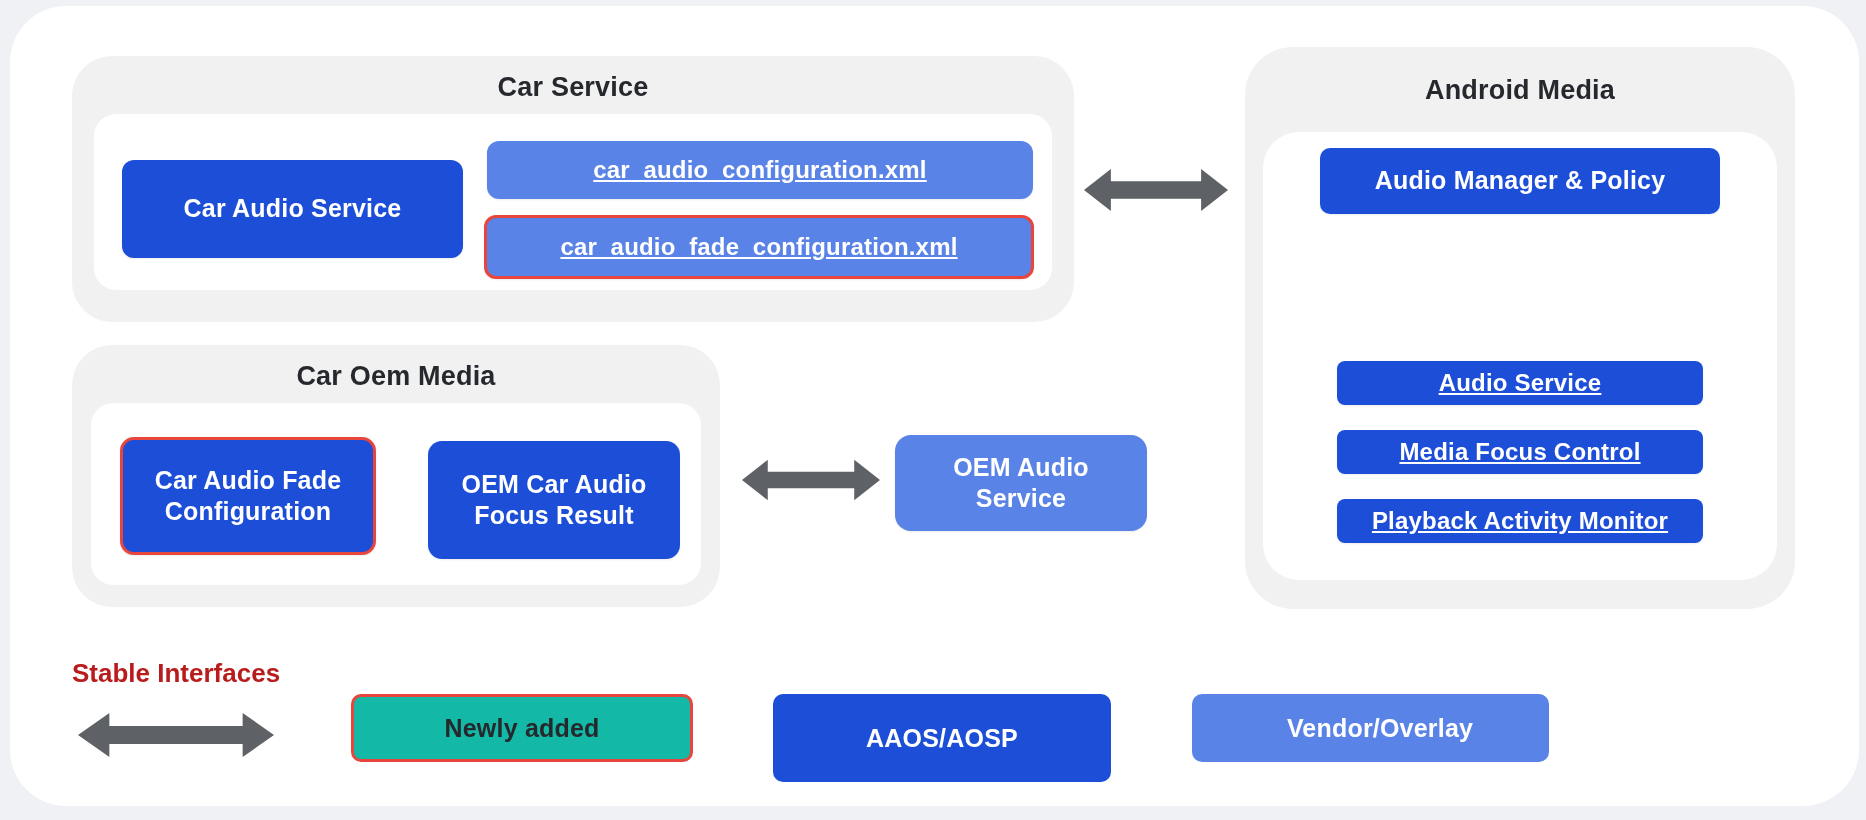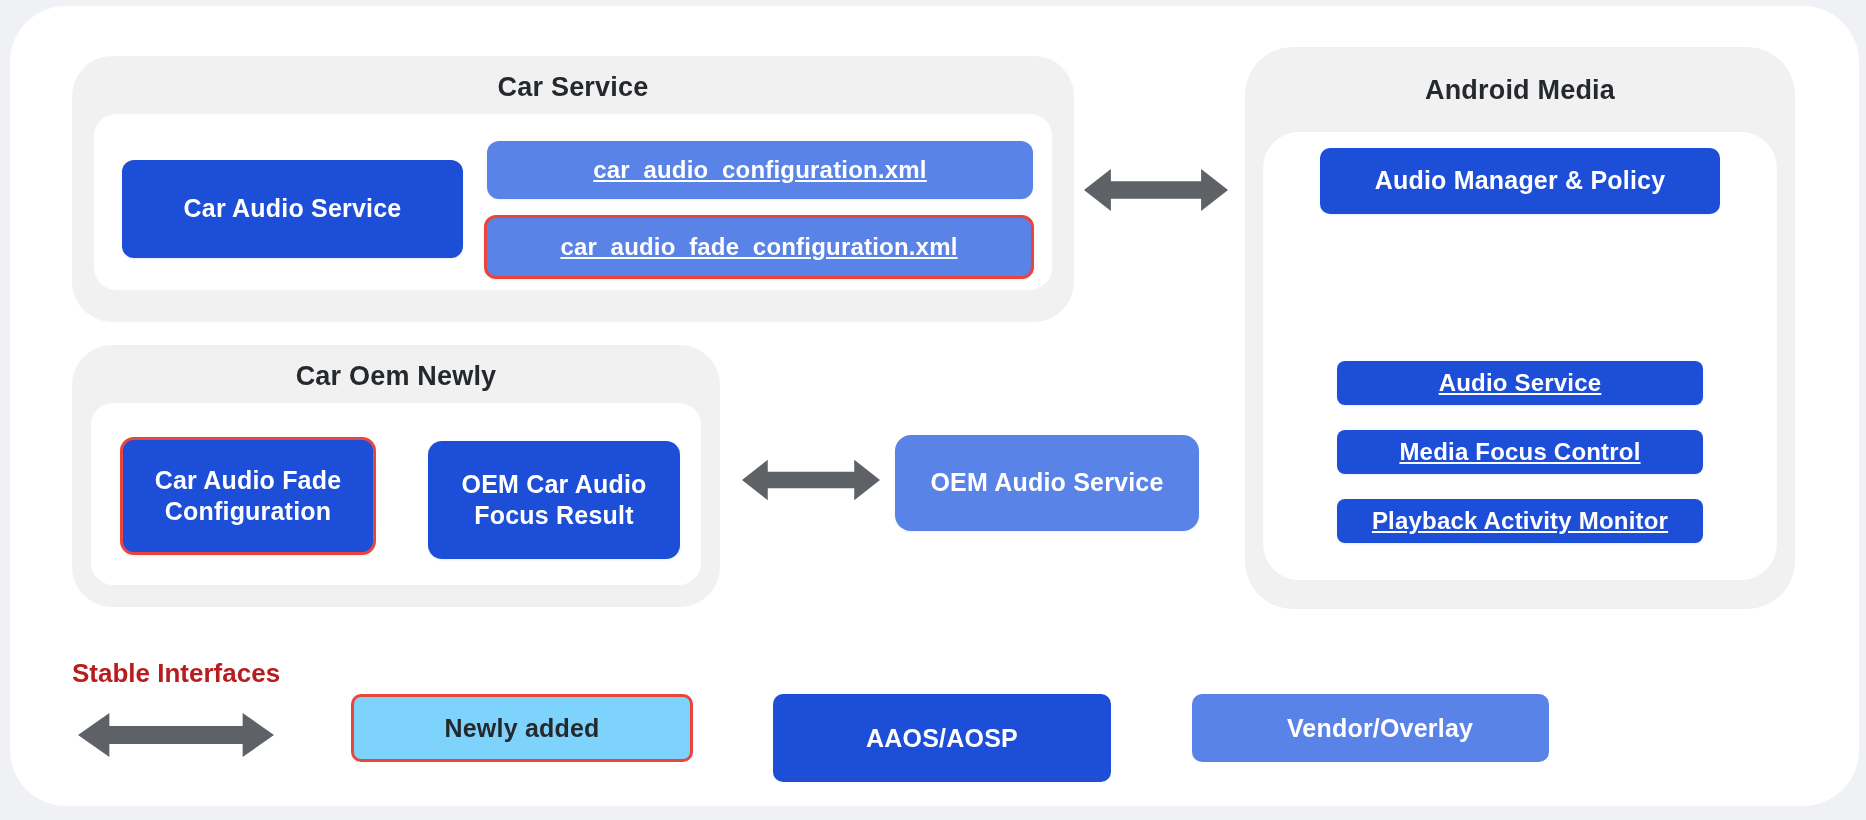--- a/index.html
+++ b/index.html
@@ -39,21 +39,21 @@
   .arrow-wrap{position:absolute;}
   .legend-label{
     position:absolute;font-weight:700;font-size:26px;color:#b91c1c;
   }
   .legend-box{
     position:absolute;display:flex;align-items:center;justify-content:center;
     font-weight:700;font-size:25px;border-radius:10px;color:#FFFFFF;
     letter-spacing:.2px;
   }
   .legend-newly{
-    background:#7dd3fc;color:#25282C;border:3px solid #E8463C;
+    background:#14b8a6;color:#25282C;border:3px solid #E8463C;
   }
 </style>
 </head>
 <body>
 
 <div class="stage">
   <div class="card"></div>
 
   <div class="panel" style="left:72px;top:56px;width:1002px;height:266px;">
     <div class="panel-title" style="top:16px;">Car Service</div>
@@ -72,33 +72,33 @@
   <div class="panel" style="left:1245px;top:47px;width:550px;height:562px;border-radius:48px;">
     <div class="panel-title" style="top:28px;">Android Media</div>
   </div>
   <div class="inner" style="left:1263px;top:132px;width:514px;height:448px;border-radius:36px;"></div>
   <div class="box g fs25" style="left:1320px;top:148px;width:400px;height:66px;border-radius:10px;">Audio Manager &amp; Policy</div>
   <div class="box g fs24" style="left:1337px;top:361px;width:366px;height:44px;border-radius:8px;">Audio Service</div>
   <div class="box g fs24" style="left:1337px;top:430px;width:366px;height:44px;border-radius:8px;">Media Focus Control</div>
   <div class="box g fs24" style="left:1337px;top:499px;width:366px;height:44px;border-radius:8px;">Playback Activity Monitor</div>
 
   <div class="panel" style="left:72px;top:345px;width:648px;height:262px;">
-    <div class="panel-title" style="top:16px;">Car Oem Newly</div>
+    <div class="panel-title" style="top:16px;">Car Oem Media</div>
   </div>
   <div class="inner" style="left:91px;top:403px;width:610px;height:182px;"></div>
   <div class="box g fs25 red-border" style="left:120px;top:437px;width:250px;height:112px;border-radius:14px;">Car Audio Fade Configuration</div>
   <div class="box g fs25" style="left:428px;top:441px;width:252px;height:118px;border-radius:14px;">OEM Car Audio Focus Result</div>
 
   <div class="arrow-wrap" style="left:742px;top:458px;">
     <svg width="138" height="44" viewBox="0 0 150 44">
       <polygon points="0,22 28,0 28,13 122,13 122,0 150,22 122,44 122,31 28,31 28,44" fill="#5E6165"></polygon>
     </svg>
   </div>
 
-  <div class="box b fs25" style="left:895px;top:435px;width:304px;height:96px;border-radius:16px;padding:0 30px;box-sizing:border-box;">OEM Audio Service</div>
+  <div class="box b fs25" style="left:895px;top:435px;width:252px;height:96px;border-radius:16px;padding:0 30px;box-sizing:border-box;">OEM Audio Service</div>
 
   <div class="legend-label" style="left:72px;top:658px;">Stable Interfaces</div>
   <div class="arrow-wrap" style="left:78px;top:713px;">
     <svg width="196" height="44" viewBox="0 0 150 44" preserveAspectRatio="none">
       <polygon points="0,22 24,0 24,13 126,13 126,0 150,22 126,44 126,31 24,31 24,44" fill="#5E6165"></polygon>
     </svg>
   </div>
   <div class="legend-box legend-newly" style="left:351px;top:694px;width:336px;height:62px;">Newly added</div>
   <div class="legend-box g" style="left:773px;top:694px;width:338px;height:88px;">AAOS/AOSP</div>
   <div class="legend-box b" style="left:1192px;top:694px;width:338px;height:68px;padding-left:19px;">Vendor/Overlay</div>

